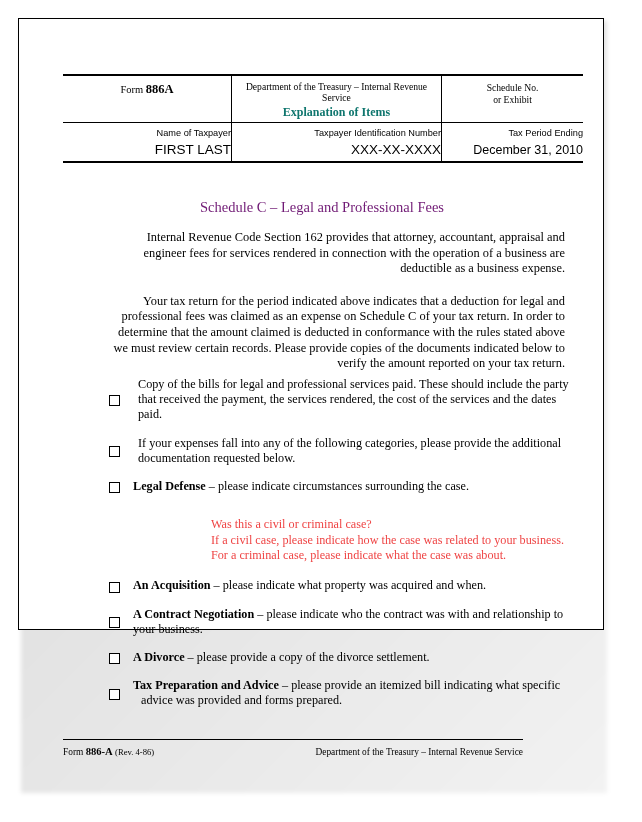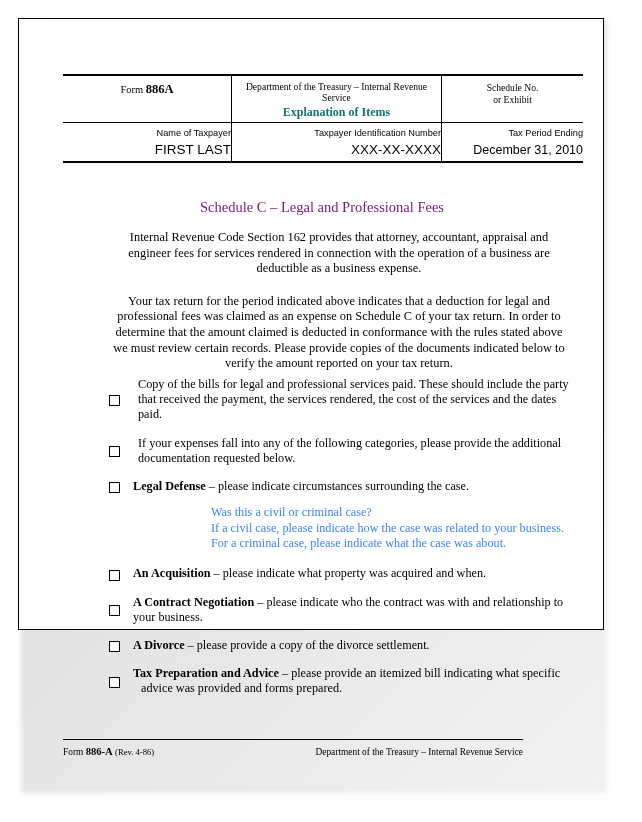--- a/index.html
+++ b/index.html
@@ -141,38 +141,38 @@
     position: absolute;
     left: 50px;
     top: 211px;
     width: 452px;
   }
   .para {
     font-family: "Liberation Serif", serif;
     font-size: 12.4px;
     line-height: 15.6px;
     color: #000;
-    text-align: center;
+    text-align: right;
     margin: 0 0 17px 0;
   }
 
   
   .checklist {
     position: absolute;
     left: 46px;
     top: 358px;
     width: 470px;
   }
   .check-row {
     position: relative;
     display: flex;
     align-items: center;
     margin-bottom: 13px;
   }
-  .check-row.tight { margin-bottom: 11px; }
+  .check-row.tight { margin-bottom: 23px; }
   .checkbox {
     flex: 0 0 auto;
     width: 11px;
     height: 11px;
     border: 1.7px solid #000;
     background: #fff;
     margin-top: 2px;
     box-sizing: border-box;
   }
   .check-text {
@@ -183,21 +183,21 @@
     margin-left: 18px;
     flex: 1 1 auto;
   }
   .check-text.wide { margin-left: 13px; }
   .check-text b { font-weight: bold; }
 
   .sub-questions {
     font-family: "Liberation Serif", serif;
     font-size: 12.2px;
     line-height: 15.4px;
-    color: #3b82f6;
+    color: #ef4444;
     margin: 0 0 15px 102px;
   }
   .sub-questions div { white-space: nowrap; }
 
   
   .footer-rule {
     position: absolute;
     left: 0;
     top: 720px;
     width: 460px;

